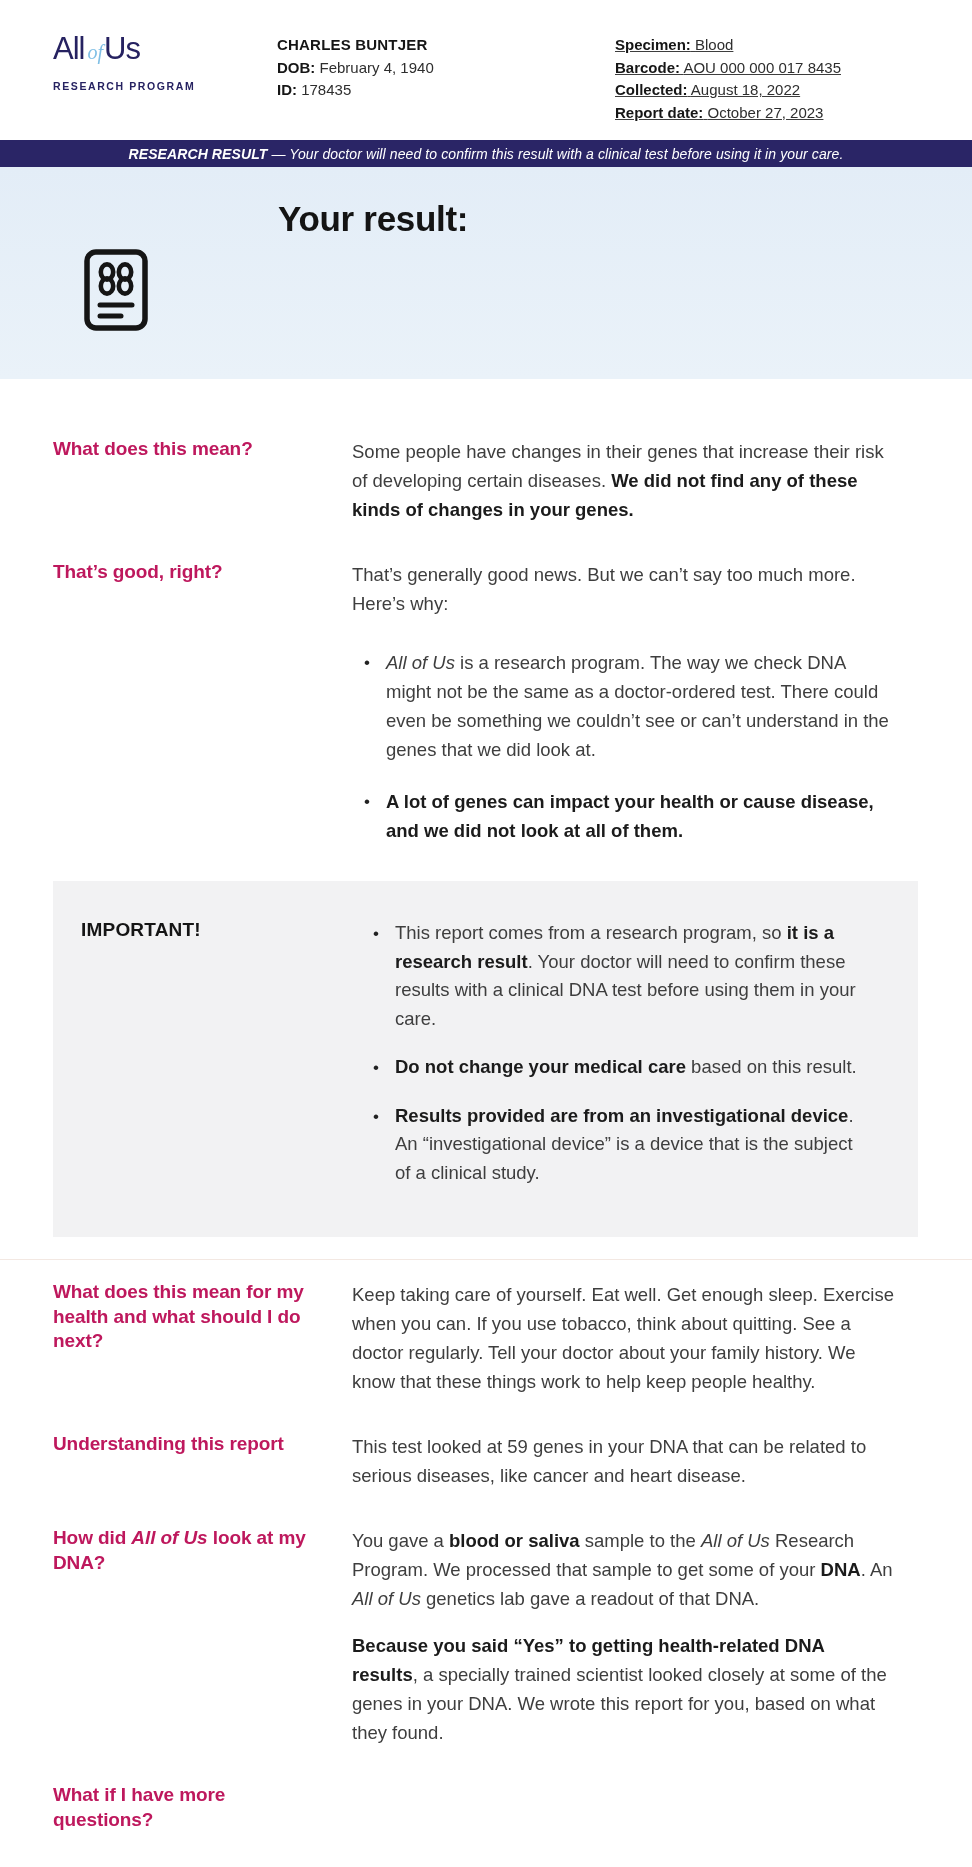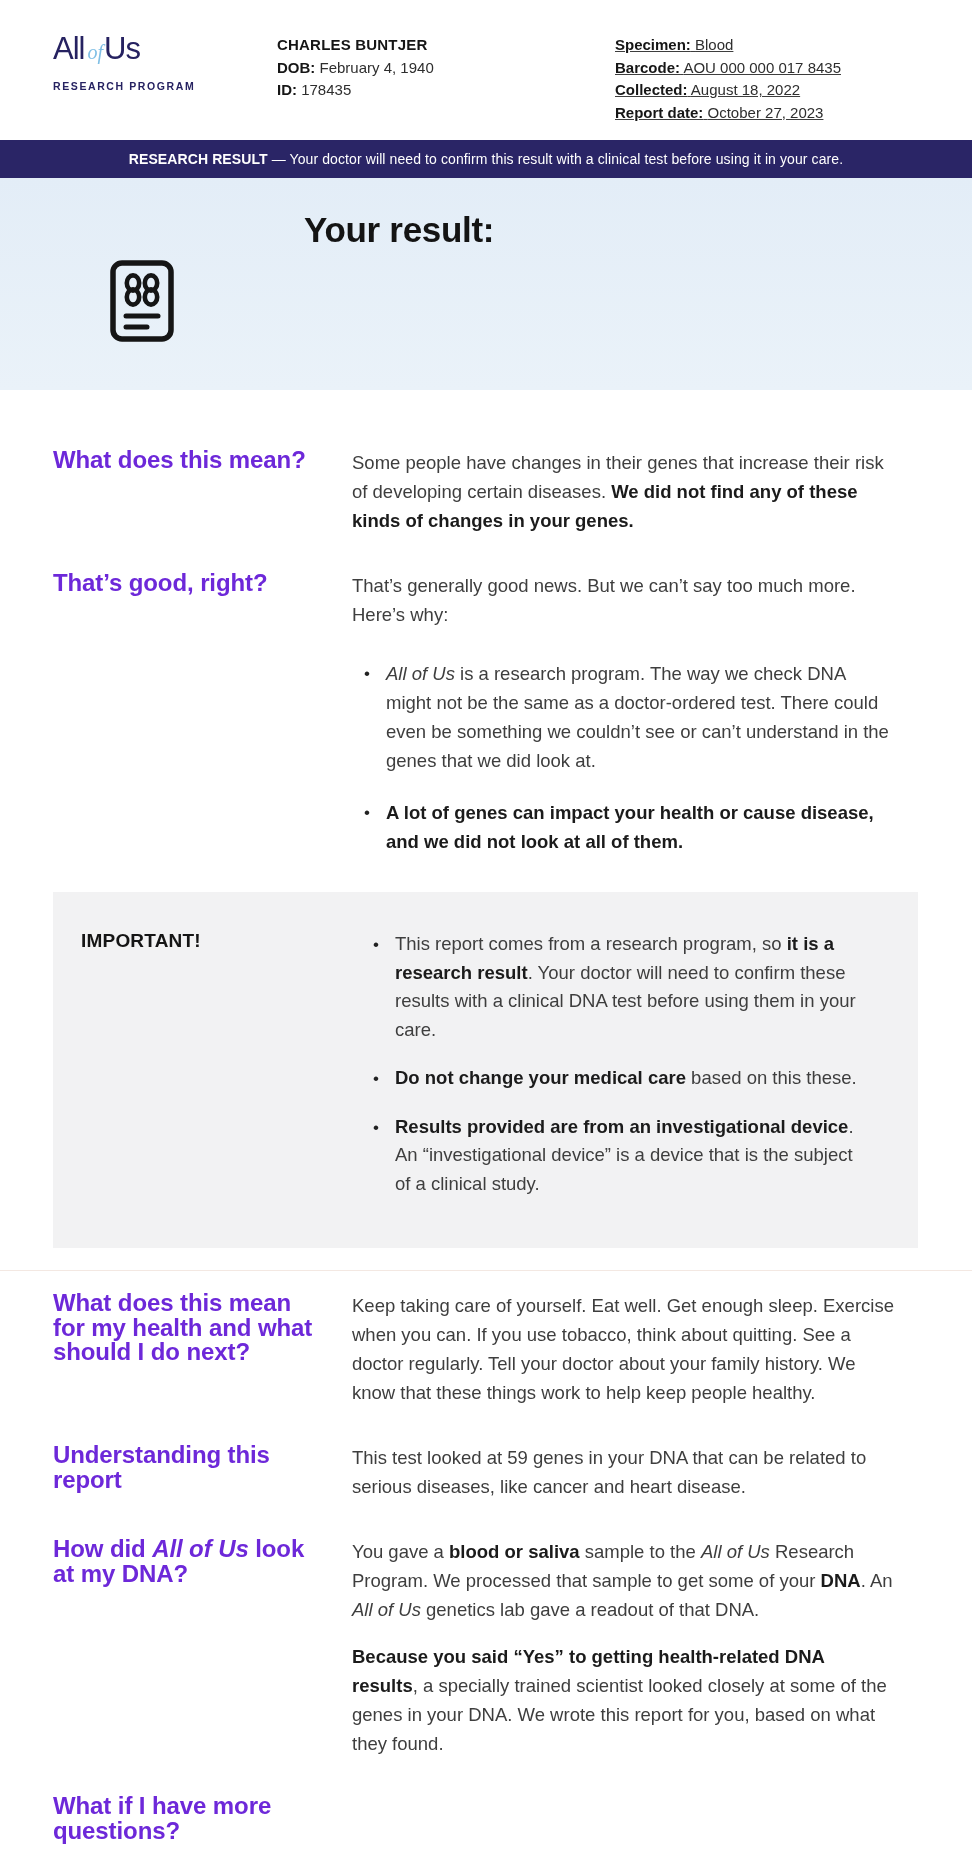--- a/index.html
+++ b/index.html
@@ -35,31 +35,31 @@
   .patient-block { margin-left:74px; padding-top:4px; }
   .info-line { font-size:15px; line-height:22.5px; color:#2e2e2e; }
   .info-line .lbl { font-weight:700; color:#161616; }
   .patient-name { font-weight:700; color:#161616; font-size:15px; line-height:22.5px; letter-spacing:0.2px; }
   .specimen-block { margin-left:auto; margin-right:91px; padding-top:4px;text-decoration:underline; }
 
   
   .banner {
     background:#2a2566;
     color:#ffffff;
-    height:38px;
+    height:27px;
     display:flex; align-items:center; justify-content:center;
-    font-size:14px; letter-spacing:0.1px;
+    font-size:14px; letter-spacing:0.1px;font-style:italic;
   }
   .banner .b { color:#ffffff; }
 
   
   .result-hero {
     background:linear-gradient(180deg,#e3edf7 0%,#eaf2f9 100%);
     display:flex;
-    padding:32px 60px 44px 110px;
+    padding:32px 60px 44px 84px;
     min-height:193px;
   }
   .result-icon-wrap { width:64px; margin-top:50px; flex:none; }
   .result-text { margin-left:130px; }
   .result-title {
     font-size:35px; font-weight:700; color:#141414; letter-spacing:-0.3px;
     line-height:40px;
   }
   .result-subtitle {
     margin-top:30px;
@@ -69,21 +69,21 @@
 
   
   .main { padding:58px 0 40px 0; }
   .qa-row {
     display:grid;
     grid-template-columns:299px 1fr;
     padding:0 78px 0 53px;
     margin-bottom:36px;
   }
   .question {
-    font-size:24px; font-weight:700; color:#6d28d9;
+    font-size:19px; font-weight:700; color:#be185d;
     line-height:24.5px; padding-right:30px; letter-spacing:-0.1px;
   }
   .answer { font-size:18.5px; line-height:29px; color:#3e3e3e; }
   .answer p + p { margin-top:18px; }
   .b { font-weight:700; color:#1b1b1b; }
   .i { font-style:italic; }
 
   ul.bullets { list-style:none; margin-top:30px; margin-left:12px; }
   ul.bullets li {
     position:relative; padding-left:22px; margin-bottom:23px;
@@ -194,21 +194,21 @@
         <li><span class="b">A lot of genes can impact your health or cause disease, and we did not look at all of them.</span></li>
       </ul>
     </div>
   </div>
 
   <div class="important-box">
     <div class="important-grid">
       <div class="important-heading">IMPORTANT!</div>
       <ul class="bullets">
         <li><span>This report comes from a research program, so </span><span class="b">it is a research result</span><span>. Your doctor will need to confirm these results with a clinical DNA test before using them in your care.</span></li>
-        <li><span class="b">Do not change your medical care</span><span> based on this these.</span></li>
+        <li><span class="b">Do not change your medical care</span><span> based on this result.</span></li>
         <li><span class="b">Results provided are from an investigational device</span><span>. An “investigational device” is a device that is the subject of a clinical study.</span></li>
       </ul>
     </div>
   </div>
 
   <div class="page-break"></div>
 
   <div class="qa-row">
     <div class="question">What does this mean for my health and what should I do next?</div>
     <div class="answer">

